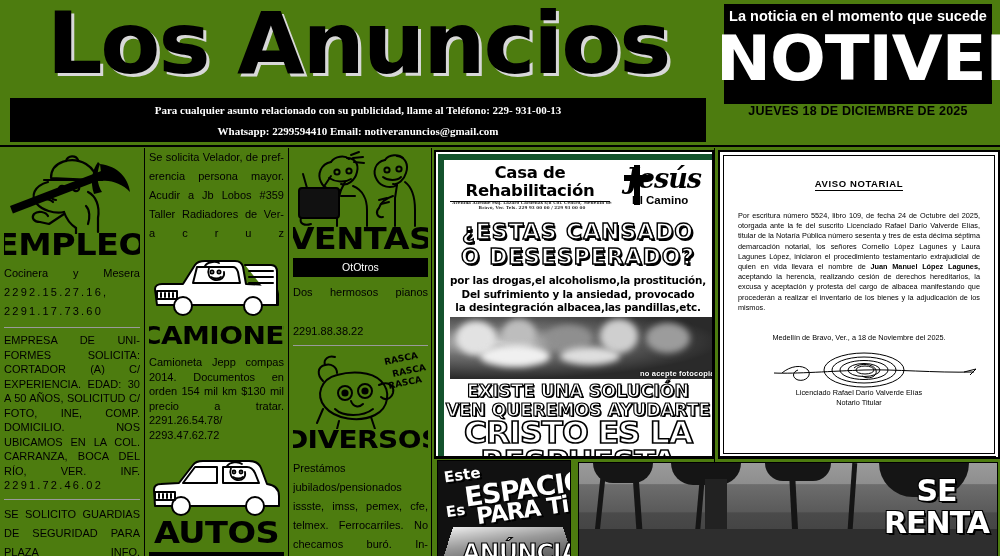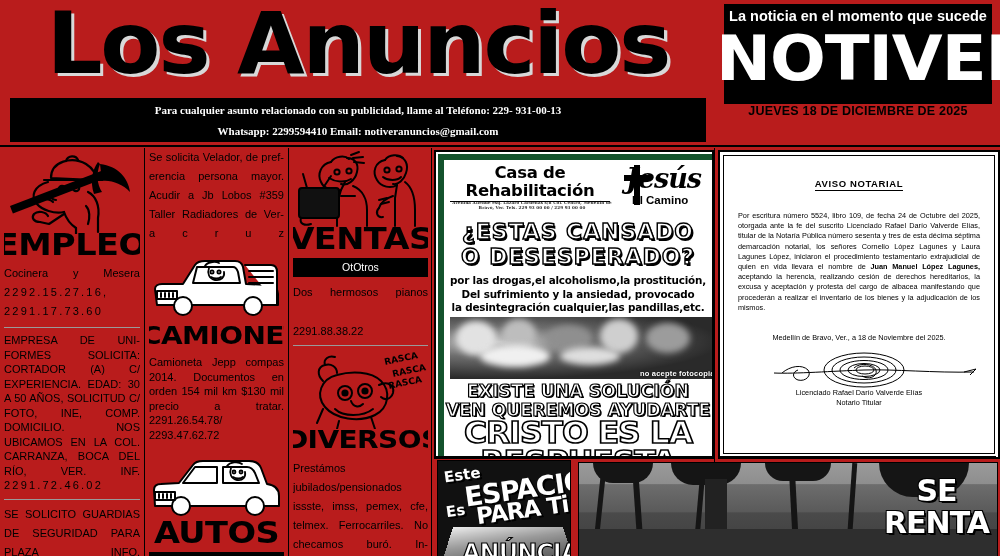--- a/index.html
+++ b/index.html
@@ -3,21 +3,21 @@
 <meta charset="utf-8">
 <style>
   html,body{margin:0;padding:0;}
   body{
     width:1000px;height:556px;overflow:hidden;
     background:#ffffff;
     font-family:"Liberation Sans", sans-serif;
     color:#000;
     -webkit-font-smoothing:none;
   }
-  .page{position:relative;width:1000px;height:556px;background:#b91c1c;}
+  .page{position:relative;width:1000px;height:556px;background:#4d7c0f;}
 
   
   .header{position:absolute;left:0;top:0;width:1000px;height:146px;}
   .masthead{position:absolute;left:0;top:0;width:716px;height:146px;}
   .masthead-title{
     position:absolute;left:0;top:-6px;width:716px;height:96px;
     font-family:"DejaVu Sans", sans-serif;
     font-weight:bold;
     font-size:85px;
     letter-spacing:-2px;
@@ -514,21 +514,21 @@
       </div>
 
       <div class="ca-banner">
         <div class="ca-banner-l">¿ESTAS CANSADO</div>
         <div class="ca-banner-l">O DESESPERADO?</div>
       </div>
 
       <div class="ca-sub">
         <div>por las drogas,el alcoholismo,la prostitución,</div>
         <div>Del sufrimiento y la ansiedad, provocado</div>
-        <div>la desintegración cualquier,las pandillas,etc.</div>
+        <div>la desintegración albacea,las pandillas,etc.</div>
       </div>
 
       <div class="ca-photo">
         <div class="blob" style="left:6px;top:4px;width:40px;height:34px;background:#e2e2e2;"></div>
         <div class="blob" style="left:52px;top:2px;width:34px;height:30px;background:#bdbdbd;"></div>
         <div class="blob" style="left:96px;top:8px;width:46px;height:26px;background:#8f8f8f;"></div>
         <div class="blob" style="left:150px;top:2px;width:38px;height:34px;background:#cfcfcf;"></div>
         <div class="blob" style="left:196px;top:6px;width:44px;height:30px;background:#9c9c9c;"></div>
         <div class="blob" style="left:30px;top:28px;width:70px;height:22px;background:#f0f0f0;"></div>
         <div class="blob" style="left:110px;top:30px;width:60px;height:18px;background:#dedede;"></div>

